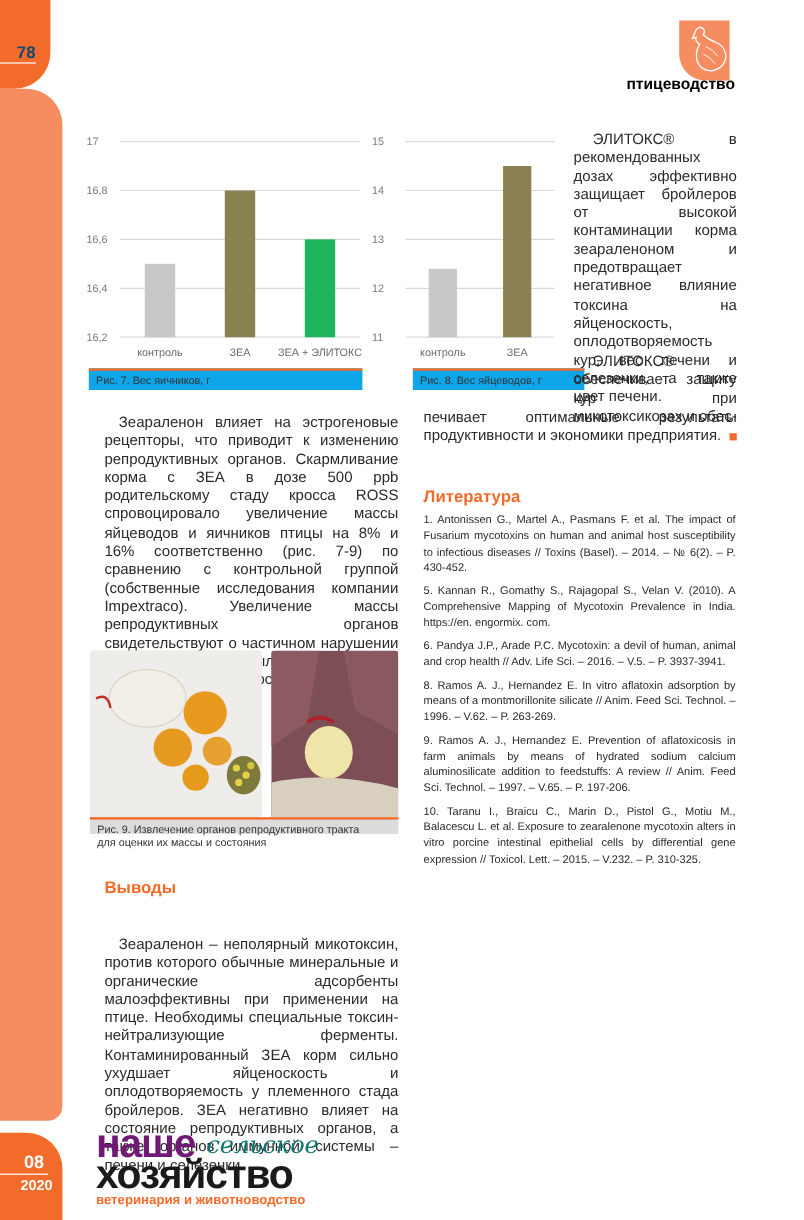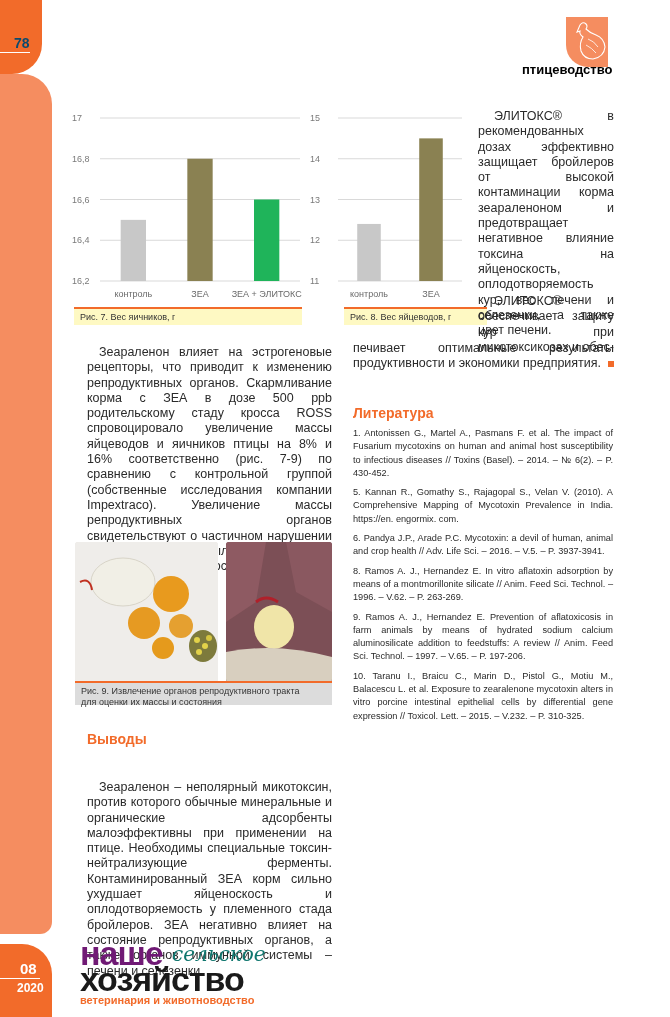--- a/index.html
+++ b/index.html
@@ -16,33 +16,33 @@
   .issue-line { position: absolute; left: 0; top: 978px; width: 40px; height: 1px; background: #fff; }
   .issue-year { position: absolute; left: 17px; top: 981px; color: #fff; font: bold 12px "Liberation Sans", sans-serif; }
 
   
   .section-badge { position: absolute; left: 566px; top: 17px; width: 42px; height: 50px; background: #f58d60; border-bottom-left-radius: 22px; overflow: hidden; }
   .section-label { position: absolute; left: 522px; top: 62px; color: #000000; font: bold 13px "Liberation Sans", sans-serif; }
 
   
   .chart { position: absolute; }
   .chart svg { position: absolute; left: 0; top: 0; }
-  .caption-bar { position: absolute; height: 18px; background: #fef9c3; border-top: 2px solid #f26b2a; font: 9px "Liberation Sans", sans-serif; color: #333; padding: 3px 6px; }
+  .caption-bar { position: absolute; height: 18px; background: #0ea5e9; border-top: 2px solid #f26b2a; font: 9px "Liberation Sans", sans-serif; color: #333; padding: 3px 6px; }
 
   
   .rtext { position: absolute; font: 12.5px "Liberation Sans", sans-serif; line-height: 15.3px; color: #2a2a2a; text-align: justify; }
   .ltext { position: absolute; font: 12.5px "Liberation Sans", sans-serif; line-height: 15.3px; color: #2a2a2a; text-align: justify; }
   .heading { position: absolute; color: #f26b2a; font: bold 14px "Liberation Sans", sans-serif; }
   .end-mark { display: inline-block; width: 6px; height: 6px; background: #f26b2a; }
 
   .refs { position: absolute; left: 353px; top: 427px; width: 260px; font: 9.2px "Liberation Sans", sans-serif; line-height: 13.3px; color: #2a2a2a; }
   .refs p { margin-bottom: 6px; text-align: justify; }
 
   .photo { position: absolute; border-radius: 3px; overflow: hidden; }
-  .photo-caption { position: absolute; left: 75px; top: 681px; width: 257px; height: 24px; background: #dcdcdc; border-top: 2px solid #f26b2a; font: 9px "Liberation Sans", sans-serif; line-height: 11px; padding: 3px 6px; color: #333; }
+  .photo-caption { position: absolute; left: 75px; top: 681px; width: 257px; height: 14px; background: #dcdcdc; border-top: 2px solid #f26b2a; font: 9px "Liberation Sans", sans-serif; line-height: 11px; padding: 3px 6px; color: #333; }
 
   .logo { position: absolute; left: 80px; top: 940px; }
   .logo-line1 { font: bold 34px "Liberation Sans", sans-serif; line-height: 26px; color: #701a75; letter-spacing: -1px; }
   .logo-script { position: absolute; left: 92px; top: 2px; font: italic 20px "DejaVu Serif", serif; color: #0f766e; }
   .logo-line2 { font: bold 34px "Liberation Sans", sans-serif; line-height: 26px; color: #1a1a1a; letter-spacing: -1px; }
   .logo-sub { font: bold 11px "Liberation Sans", sans-serif; color: #f26b2a; margin-top: 2px; }
 </style>
 </head>
 <body>
 

